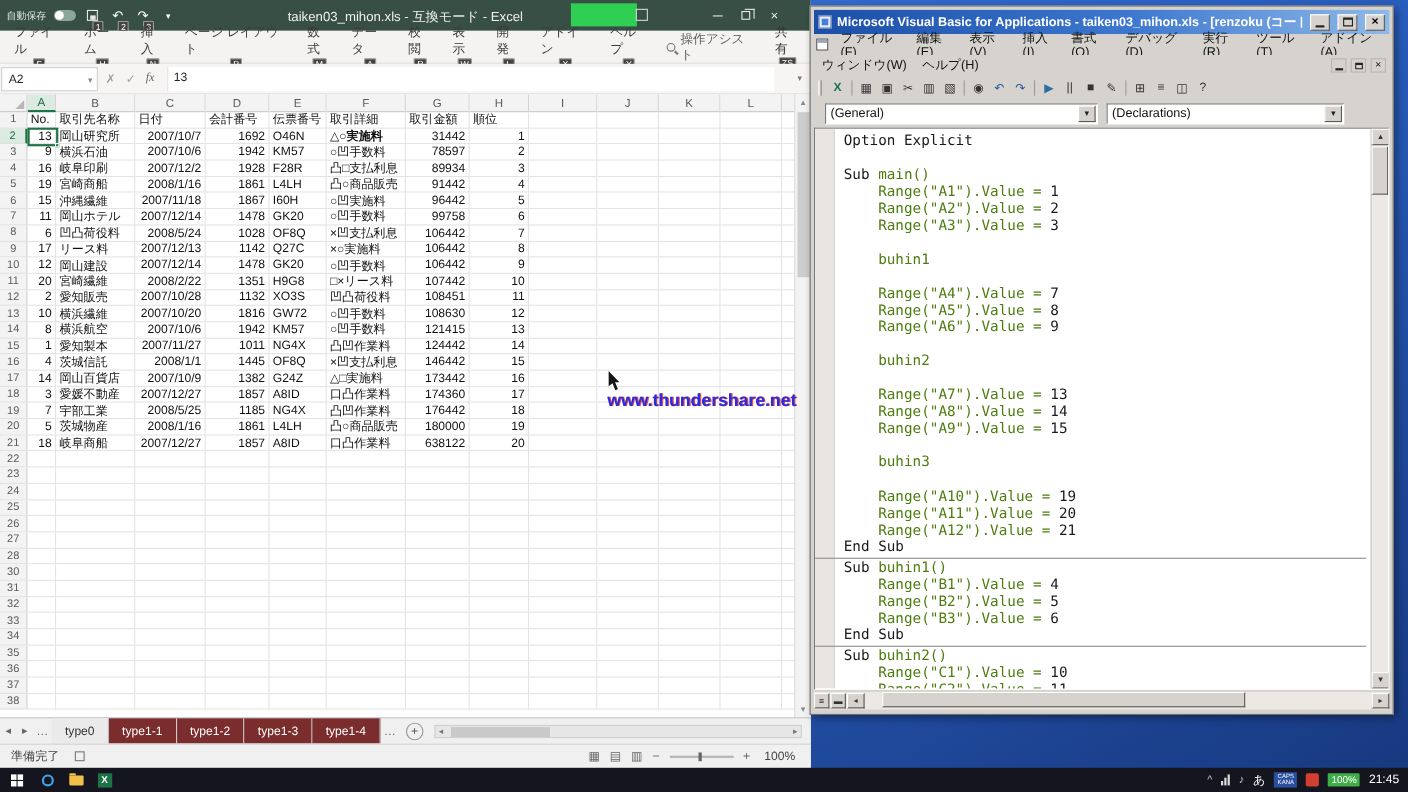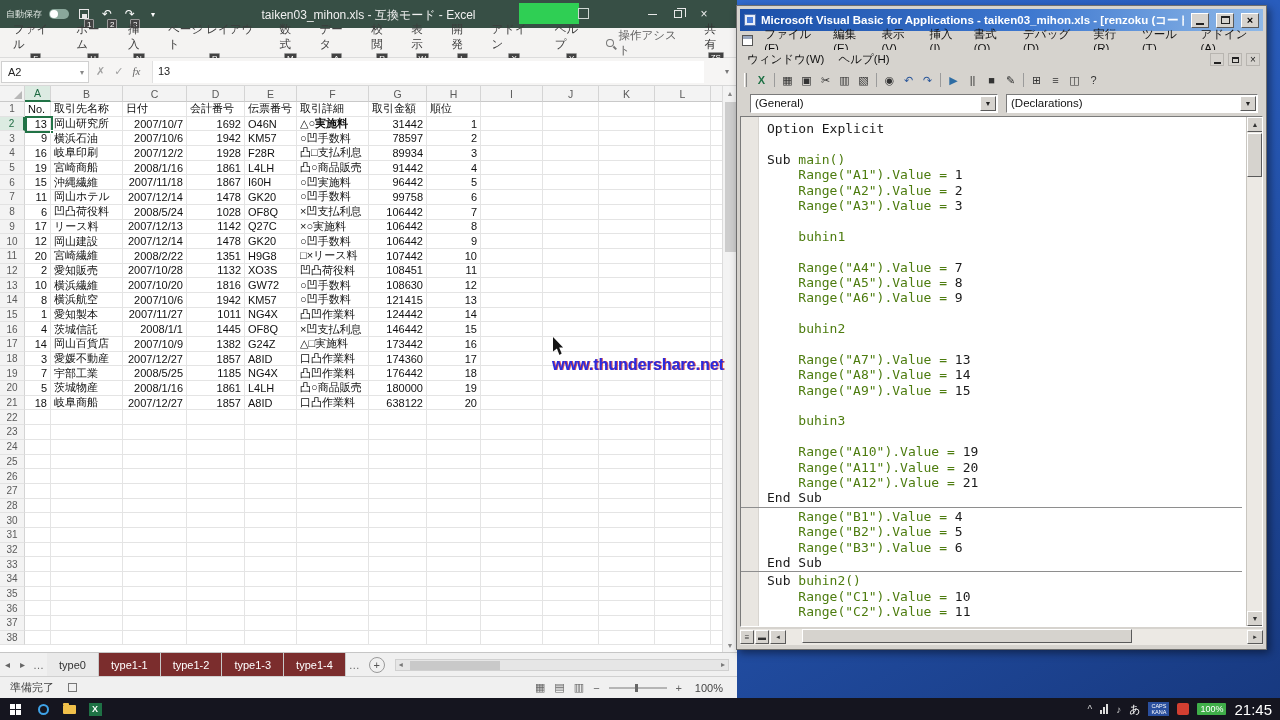--- a/index.html
+++ b/index.html
@@ -161,21 +161,21 @@
   .folder:before { content:""; position:absolute; left:0; top:-2px; width:6px; height:2px; background:#f0c04a; border-radius:1px 1px 0 0; }
   .xlico { width:13px; height:13px; background:#1e7145; color:#fff; font-size:9px; font-weight:bold; display:flex; align-items:center; justify-content:center; }
   .tray { margin-left:auto; display:flex; align-items:center; gap:8px; padding-right:8px; }
   .trayi { font-size:10px; color:#ccc; }
   .netbars { display:flex; align-items:flex-end; gap:1px; }
   .netbars span { width:2px; background:#ddd; }
   .ime { font-size:11px; color:#fff; }
   .ckbadge { background:#2a4f9e; color:#fff; font-size:5.5px; line-height:6px; padding:1px 3px; text-align:center; }
   .redbadge { width:12px; height:12px; background:#d23f31; border-radius:2px; }
   .pctbadge { background:#3fae49; color:#fff; font-size:9px; padding:1px 3px; border-radius:1px; }
-  .clock { font-size:15px; color:#fff; }
+  .clock { font-size:11px; color:#fff; }
 </style>
 </head>
 <body>
 
 <div id="screen">
 
   <div id="excel-window">
 
     <div class="x-titlebar">
       <div class="qat">
@@ -1020,21 +1020,21 @@
           <span class="tico" style="color: rgb(51, 51, 51);">≡</span>
           <span class="tico" style="color: rgb(51, 51, 51);">◫</span>
           <span class="tico" style="color: rgb(51, 51, 51);">?</span>
         </span>
     </div>
     <div class="v-combo-row">
       <div class="combo" style="left:10px; width:248px;">
         <span>(General)</span>
         <span class="drop">▼</span>
       </div>
-      <div class="combo" style="left:266px; width:252px;">
+      <div class="combo" style="left:266px; width:216px;">
         <span>(Declarations)</span>
         <span class="drop">▼</span>
       </div>
     </div>
     <div class="v-code">
       <div class="v-margin"></div>
       <div id="vba-code-lines">
           <div class="cl"><span class="ck">Option Explicit</span></div>
           <div class="cl"></div>
           <div class="cl"><span class="ck">Sub </span><span class="ci">main()</span></div>
@@ -1054,20 +1054,21 @@
           <div class="cl"><span class="ci">    Range("A8").Value = </span><span class="ck">14</span></div>
           <div class="cl"><span class="ci">    Range("A9").Value = </span><span class="ck">15</span></div>
           <div class="cl"></div>
           <div class="cl"><span class="ci">    buhin3</span></div>
           <div class="cl"></div>
           <div class="cl"><span class="ci">    Range("A10").Value = </span><span class="ck">19</span></div>
           <div class="cl"><span class="ci">    Range("A11").Value = </span><span class="ck">20</span></div>
           <div class="cl"><span class="ci">    Range("A12").Value = </span><span class="ck">21</span></div>
           <div class="cl"><span class="ck">End Sub</span></div>
           <div class="csep"></div>
+          <div class="cl"><span class="ck">Sub </span><span class="ci">buhin1()</span></div>
           <div class="cl"><span class="ci">    Range("B1").Value = </span><span class="ck">4</span></div>
           <div class="cl"><span class="ci">    Range("B2").Value = </span><span class="ck">5</span></div>
           <div class="cl"><span class="ci">    Range("B3").Value = </span><span class="ck">6</span></div>
           <div class="cl"><span class="ck">End Sub</span></div>
           <div class="csep"></div>
           <div class="cl"><span class="ck">Sub </span><span class="ci">buhin2()</span></div>
           <div class="cl"><span class="ci">    Range("C1").Value = </span><span class="ck">10</span></div>
           <div class="cl"><span class="ci">    Range("C2").Value = </span><span class="ck">11</span></div>
         </div>
       <div class="v-vsb">

